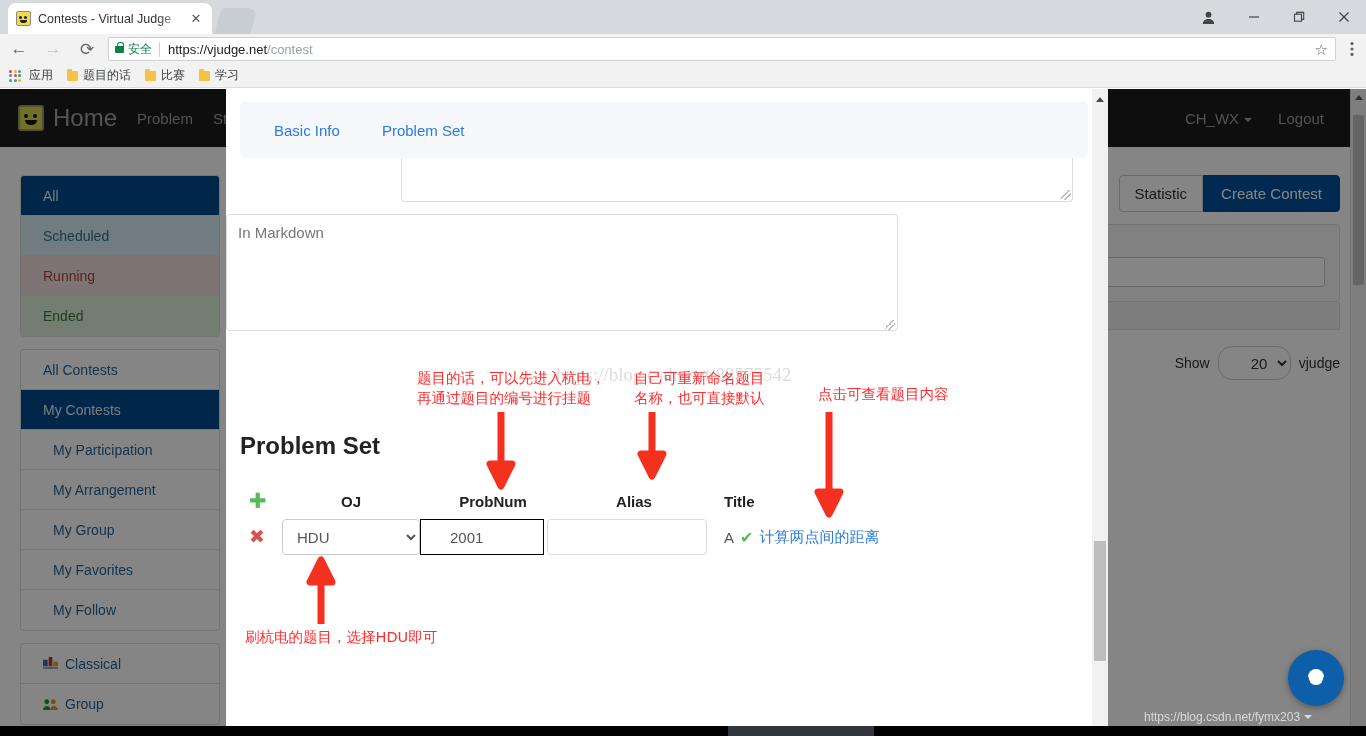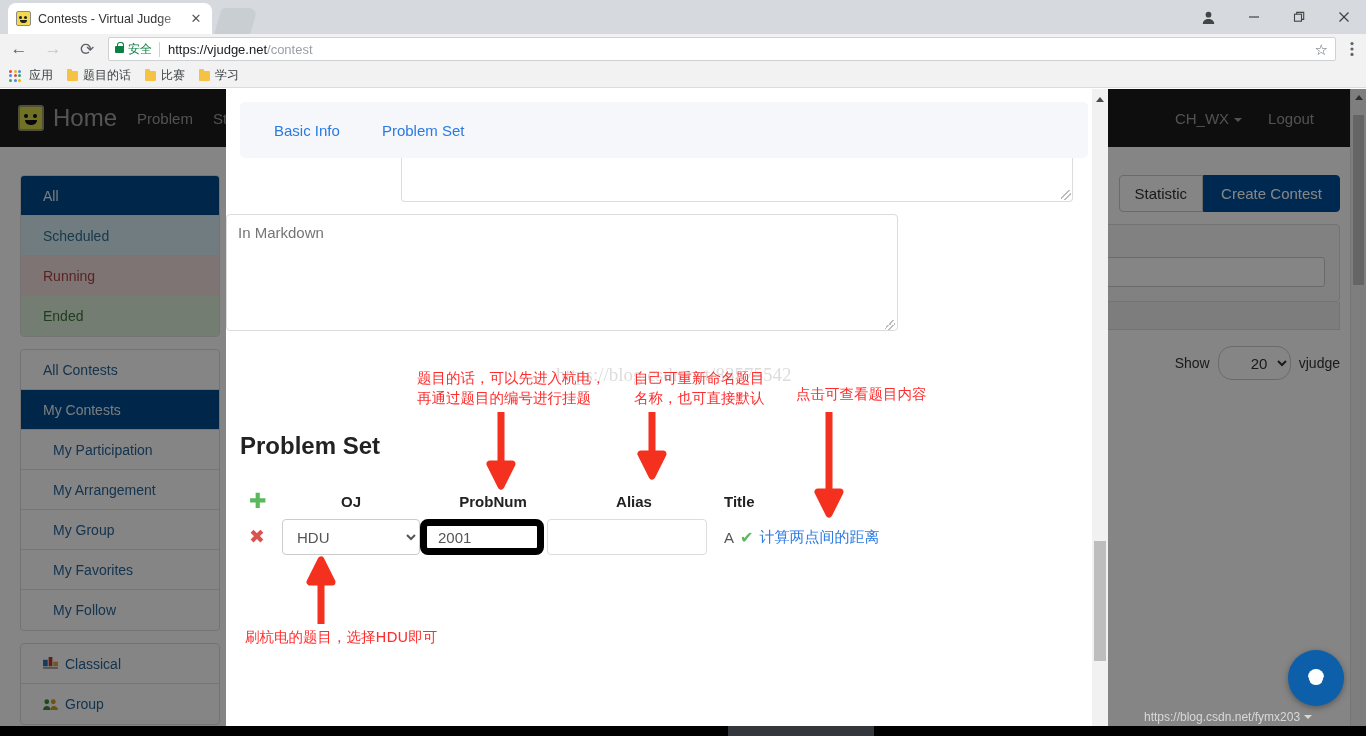--- a/index.html
+++ b/index.html
@@ -139,21 +139,21 @@
     content: ""; position: absolute; left: 4px; top: 7px; width: 4px;
     height: 4px; border-radius: 50%; background: #111;
     box-shadow: 9px 0 0 #111;
   }
   .brand-logo::after {
     content: ""; position: absolute; left: 4.5px; top: 13px; width: 12px;
     height: 5px; background: #111; border-radius: 0 0 7px 7px;
   }
   .navlink { color: #9d9d9d; font-size: 15px; margin-left: 20px; }
   .nav-right {
-    position: absolute; right: 44px; top: 0; height: 58px;
+    position: absolute; right: 34px; top: 0; height: 58px;
     display: flex; align-items: center;
   }
   .nav-right .navlink { margin-left: 26px; }
   .caret-dn {
     display: inline-block; width: 0; height: 0; margin-left: 5px;
     border-left: 4px solid transparent; border-right: 4px solid transparent;
     border-top: 4px solid #9d9d9d; vertical-align: middle;
   }
 
   .sidebar { position: absolute; left: 20px; top: 86px; width: 200px; }
@@ -289,22 +289,22 @@
   .ps-head .c-alias { padding-left: 14px; }
   .ps-head .c-title { text-align: left; padding-left: 14px; }
   .plus-ico  { color: #5cb85c; font-size: 21px; font-weight: bold; line-height: 1; }
   .cross-ico { color: #d9534f; font-size: 19px; font-weight: bold; line-height: 1; }
   select.oj-select {
     width: 138px; height: 36px; border: 1px solid #ccc; border-radius: 4px;
     font-size: 15px; color: #555; padding-left: 10px; background: #fff;
     font-family: "Liberation Sans", sans-serif;
   }
   input.pn-input {
-    width: 124px; height: 36px; border: 7px solid #000000; border-radius: 8px;
-    font-size: 15px; color: #555; padding-left: 11px; background: #fff;
+    width: 124px; height: 36px; border: 1px solid #000000; border-radius: 0;
+    font-size: 15px; color: #555; padding-left: 29px; background: #fff;
     font-family: "Liberation Sans", sans-serif;
   }
   input.alias-input {
     width: 160px; height: 36px; border: 1px solid #ddd; border-radius: 4px;
     background: #fff; font-family: "Liberation Sans", sans-serif;
   }
   .title-cell {
     display: flex; align-items: center; gap: 6px; padding-left: 14px;
     font-size: 15px;
   }
@@ -616,21 +616,21 @@
       <div class="thumb"></div>
     </div>
   </div>
 
   <div class="watermark" style="left:556px; top:364px;">https://blog.csdn.net/83575542</div>
 
   <div class="anno" style="left:417px; top:368px;">题目的话，可以先进入杭电，
 再通过题目的编号进行挂题</div>
   <div class="anno" style="left:634px; top:368px;">自己可重新命名题目
 名称，也可直接默认</div>
-  <div class="anno" style="left:796px; top:384px;">点击可查看题目内容</div>
+  <div class="anno" style="left:818px; top:384px;">点击可查看题目内容</div>
   <div class="anno" style="left:245px; top:627px;">刷杭电的题目，选择HDU即可</div>
 
   <svg class="arrow" style="left:486px; top:412px;" width="30" height="80" viewBox="0 0 30 80">
     <path d="M15 0 L15 58 M15 74 L4 52 L26 52 Z" stroke="#f4301f" stroke-width="7" fill="#f4301f" stroke-linejoin="round"></path>
   </svg>
   <svg class="arrow" style="left:637px; top:412px;" width="30" height="70" viewBox="0 0 30 70">
     <path d="M15 0 L15 48 M15 64 L4 42 L26 42 Z" stroke="#f4301f" stroke-width="7" fill="#f4301f" stroke-linejoin="round"></path>
   </svg>
   <svg class="arrow" style="left:814px; top:412px;" width="30" height="108" viewBox="0 0 30 108">
     <path d="M15 0 L15 86 M15 102 L4 80 L26 80 Z" stroke="#f4301f" stroke-width="7" fill="#f4301f" stroke-linejoin="round"></path>

